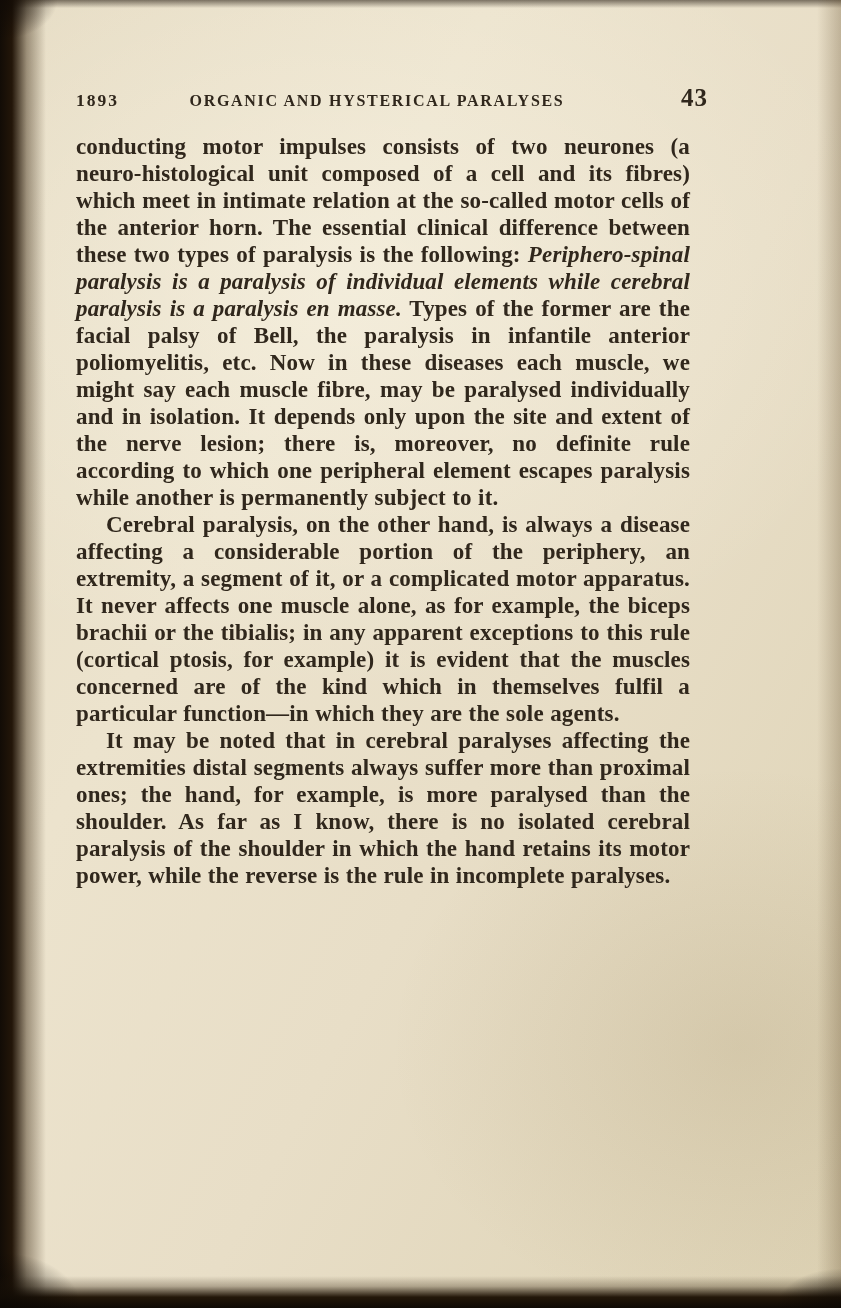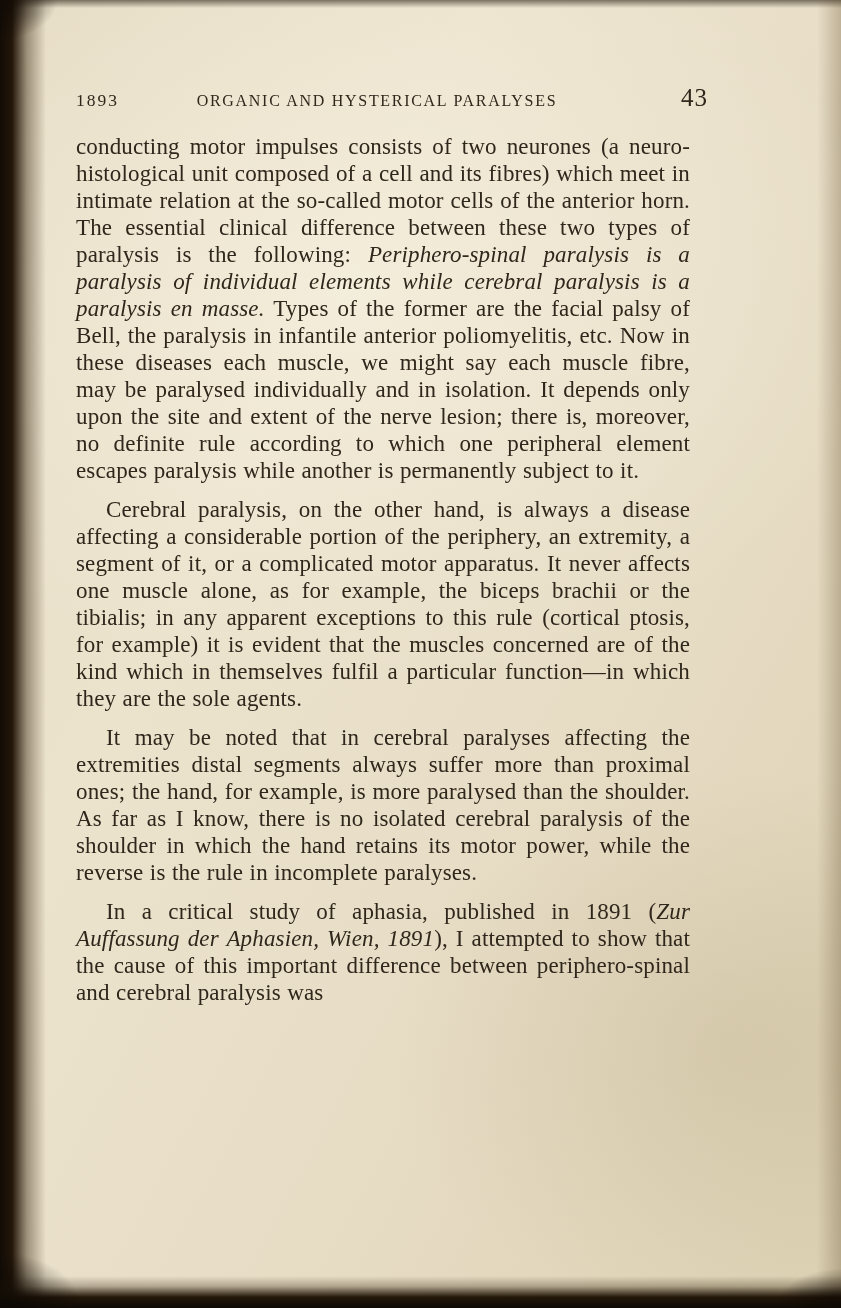--- a/index.html
+++ b/index.html
@@ -52,20 +52,21 @@
     position: absolute; right: 0; bottom: 0; width: 100px; height: 70px;
     background: radial-gradient(ellipse 90px 55px at 100% 100%,
       rgba(14,9,4,0.8), rgba(14,9,4,0) 72%);
   }
 
   .page {
     position: absolute;
     left: 76px;
     top: 84px;
     width: 614px;
+    font-weight: bold;
   }
   .header {
     display: flex;
     align-items: baseline;
     justify-content: space-between;
     margin: 0 0 21px 0;
   }
   .year {
     font-size: 17.5px;
     letter-spacing: 2px;
@@ -82,21 +83,21 @@
   }
 
   .body-text {
     font-size: 23px;
     line-height: 27px;
     text-align: justify;
     letter-spacing: 0.15px;
     word-spacing: 0.5px;
   }
   .para { margin: 0; }
-  .para.indent { text-indent: 30px; margin-top: 12px; }
+  .para.indent { text-indent: 30px; }
   .para i { font-style: italic; }
 </style>
 </head>
 <body>
 
 <div class="scan">
   <div class="edge-top"></div>
   <div class="edge-right"></div>
   <div class="edge-left"></div>
   <div class="edge-bottom"></div>
@@ -108,16 +109,15 @@
     <div class="header">
       <span class="year">1893</span>
       <span class="running-title">ORGANIC AND HYSTERICAL PARALYSES</span>
       <span class="page-number">43</span>
     </div>
 
     <div class="body-text" id="body-text">
         <p class="para"><span>conducting motor impulses consists of two neurones (a neuro-histological unit composed of a cell and its fibres) which meet in intimate relation at the so-called motor cells of the anterior horn. The essential clinical difference between these two types of paralysis is the following: </span><i>Periphero-spinal paralysis is a paralysis of individual elements while cerebral paralysis is a paralysis en masse.</i><span> Types of the former are the facial palsy of Bell, the paralysis in infantile anterior poliomyelitis, etc. Now in these diseases each muscle, we might say each muscle fibre, may be paralysed individually and in isolation. It depends only upon the site and extent of the nerve lesion; there is, moreover, no definite rule according to which one peripheral element escapes paralysis while another is permanently subject to it.</span></p>
         <p class="para indent"><span>Cerebral paralysis, on the other hand, is always a disease affecting a considerable portion of the periphery, an extremity, a segment of it, or a complicated motor apparatus. It never affects one muscle alone, as for example, the biceps brachii or the tibialis; in any apparent exceptions to this rule (cortical ptosis, for example) it is evident that the muscles concerned are of the kind which in themselves fulfil a particular function—in which they are the sole agents.</span></p>
         <p class="para indent"><span>It may be noted that in cerebral paralyses affecting the extremities distal segments always suffer more than proximal ones; the hand, for example, is more paralysed than the shoulder. As far as I know, there is no isolated cerebral paralysis of the shoulder in which the hand retains its motor power, while the reverse is the rule in incomplete paralyses.</span></p>
-        <p class="para indent"><span>In a critical study of aphasia, published in 1891 (</span><i>Zur Auffassung der Aphasien, Wien, 1891</i><span>), I attempted to show that the cause of this important difference between periphero-spinal and cerebral paralysis was</span></p>
       </div>
   </div>
 </div>
 
 </body></html>

